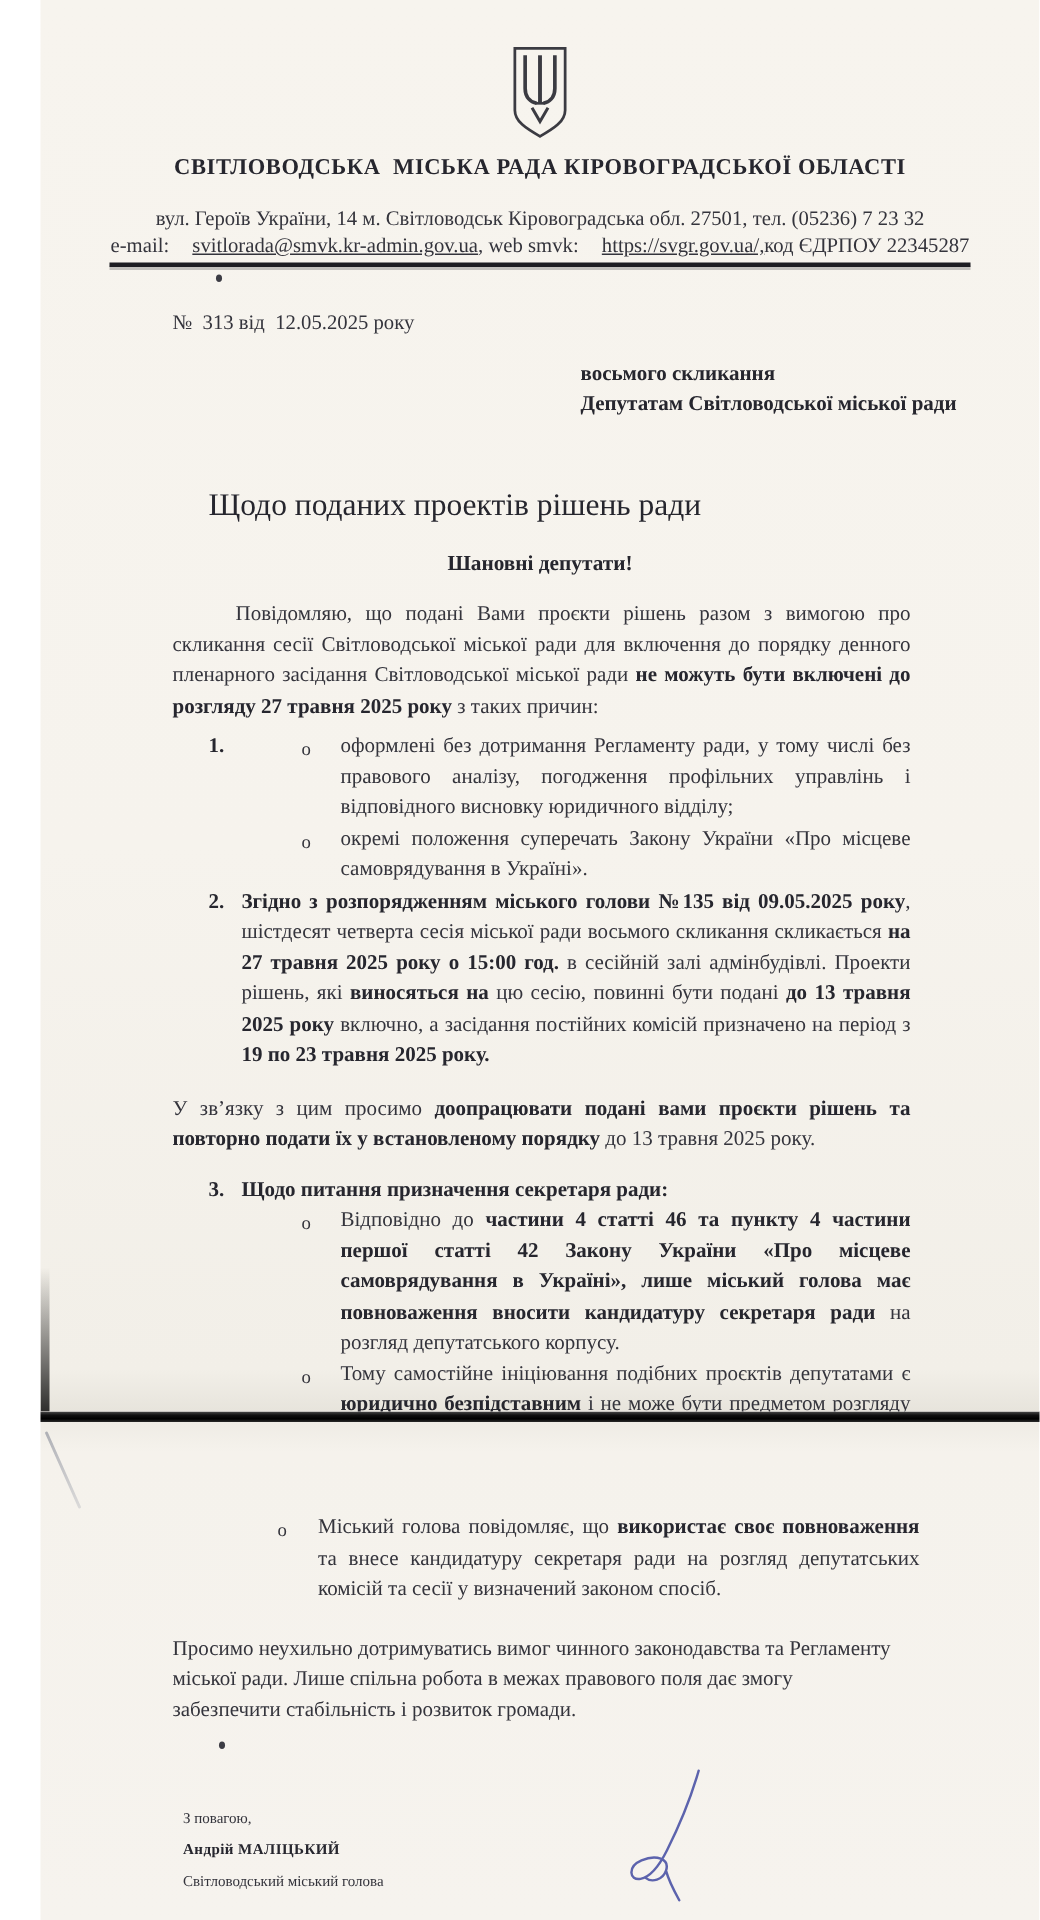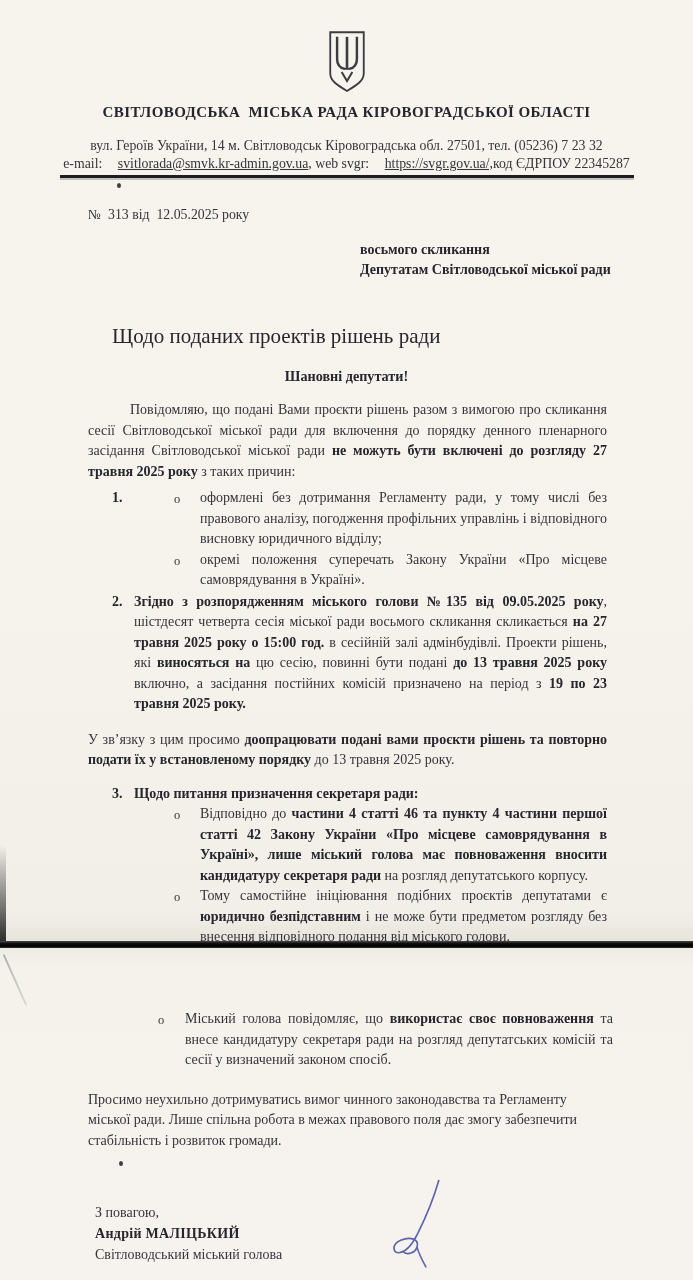--- a/index.html
+++ b/index.html
@@ -11,21 +11,21 @@
     --sig:#5c63ad;
   }
   *{margin:0;padding:0;box-sizing:border-box;}
   html,body{width:693px;}
   body{
     width:693px;height:1280px;overflow:hidden;
     font-family:"Liberation Serif","DejaVu Serif",serif;
     color:var(--ink);
     background:#fff;
   }
-  .scan{width:693px;height:1280px;position:relative;}
+  .scan{width:693px;height:1280px;position:relative;padding-left:27px;}
   .page{position:relative;overflow:hidden;}
   .page1{
     height:941px;
     background:linear-gradient(180deg,#f7f4ee 0%,#f6f3ed 60%,#f2efe8 97%,#e7e4dc 100%);
   }
   .page2{
     height:332px;
     background:linear-gradient(180deg,#efece5 0%,#f5f2ec 6%,#f6f3ee 100%);
   }
   .page-separator{
@@ -68,21 +68,21 @@
   .num-item > .num{width:22px;flex:0 0 22px;font-weight:bold;color:var(--ink-bold);}
   .num-item > .item-body{flex:1;text-align:justify;text-align-last:left;}
   .sub-bullet{display:flex;margin-left:40px;}
   .sub-bullet > .marker{width:26px;flex:0 0 26px;font-size:12.5px;padding-top:1px;}
   .sub-bullet > .sub-body{flex:1;text-align:justify;text-align-last:left;}
   
   .p2-bullet{display:flex;margin:61px 80px 0 158px;font-size:14px;line-height:20.5px;}
   .p2-bullet > .marker{width:27px;flex:0 0 27px;font-size:12.5px;padding-top:1px;}
   .p2-bullet > .sub-body{flex:1;text-align:justify;text-align-last:left;}
   .closing{margin:19px 90px 0 88px;font-size:14px;line-height:20.5px;}
-  .signoff{position:absolute;left:95px;top:254px;font-size:14px;line-height:21px;}
+  .signoff{position:absolute;left:95px;top:254px;font-size:10px;line-height:21px;}
   .signoff .name{font-weight:bold;color:var(--ink-bold);letter-spacing:.3px;}
   .ink-signature{position:absolute;left:383px;top:226px;width:68px;height:100px;}
   
   .artifact{position:absolute;background:#3c3c44;border-radius:50%;}
   .dot1{left:117px;top:183px;width:4px;height:5px;}
   .dot2{left:119px;top:213px;width:4px;height:5px;}
   .scratch{
     position:absolute;left:14px;top:4px;width:2px;height:56px;
     background:linear-gradient(180deg,rgba(120,125,140,.55),rgba(140,145,160,.25));
     transform:rotate(-24deg);border-radius:2px;
@@ -106,21 +106,21 @@
       <path d="M43,9 V38 C43,46 38,50 33,51" stroke-width="3.2"></path>
       <path d="M23,55 L30,67 L37,55" stroke-width="2.6"></path>
       <path d="M26,51 H34" stroke-width="2.4"></path>
     </svg>
 
     <div class="org-name">СВІТЛОВОДСЬКА  МІСЬКА РАДА КІРОВОГРАДСЬКОЇ ОБЛАСТІ</div>
 
     <div class="addr-line">вул. Героїв України, 14 м. Світловодськ Кіровоградська обл. 27501, тел. (05236) 7 23 32</div>
 
     <div class="contact-line">
-      <span>e-mail: </span><span class="u">svitlorada@smvk.kr-admin.gov.ua</span><span>, web svgr: </span><span class="u">https://svgr.gov.ua/,</span><span>код ЄДРПОУ 22345287</span>
+      <span>e-mail: </span><span class="u">svitlorada@smvk.kr-admin.gov.ua</span><span>, web smvk: </span><span class="u">https://svgr.gov.ua/,</span><span>код ЄДРПОУ 22345287</span>
     </div>
 
     <div class="header-rule"></div>
 
     <div class="artifact dot1"></div>
 
     <div class="ref-number">№  313 від  12.05.2025 року</div>
 
     <div class="addressee">
       <div>восьмого скликання</div>

